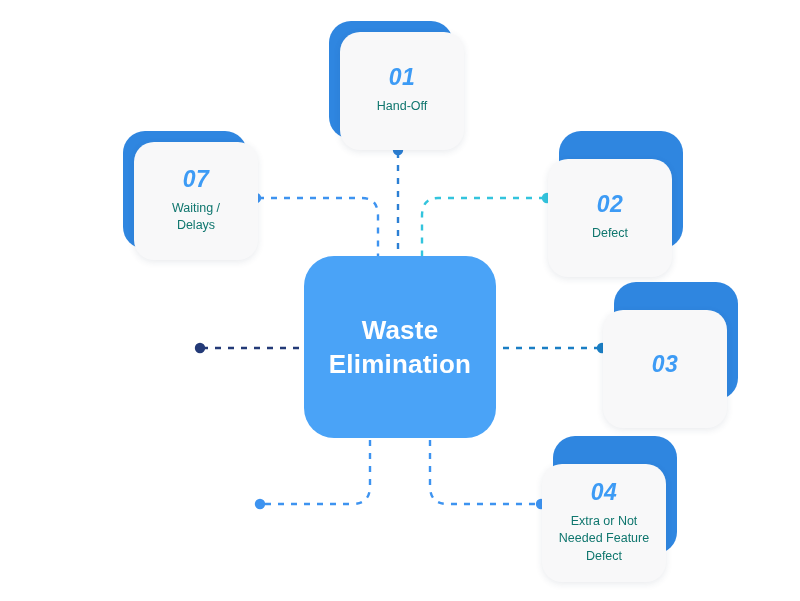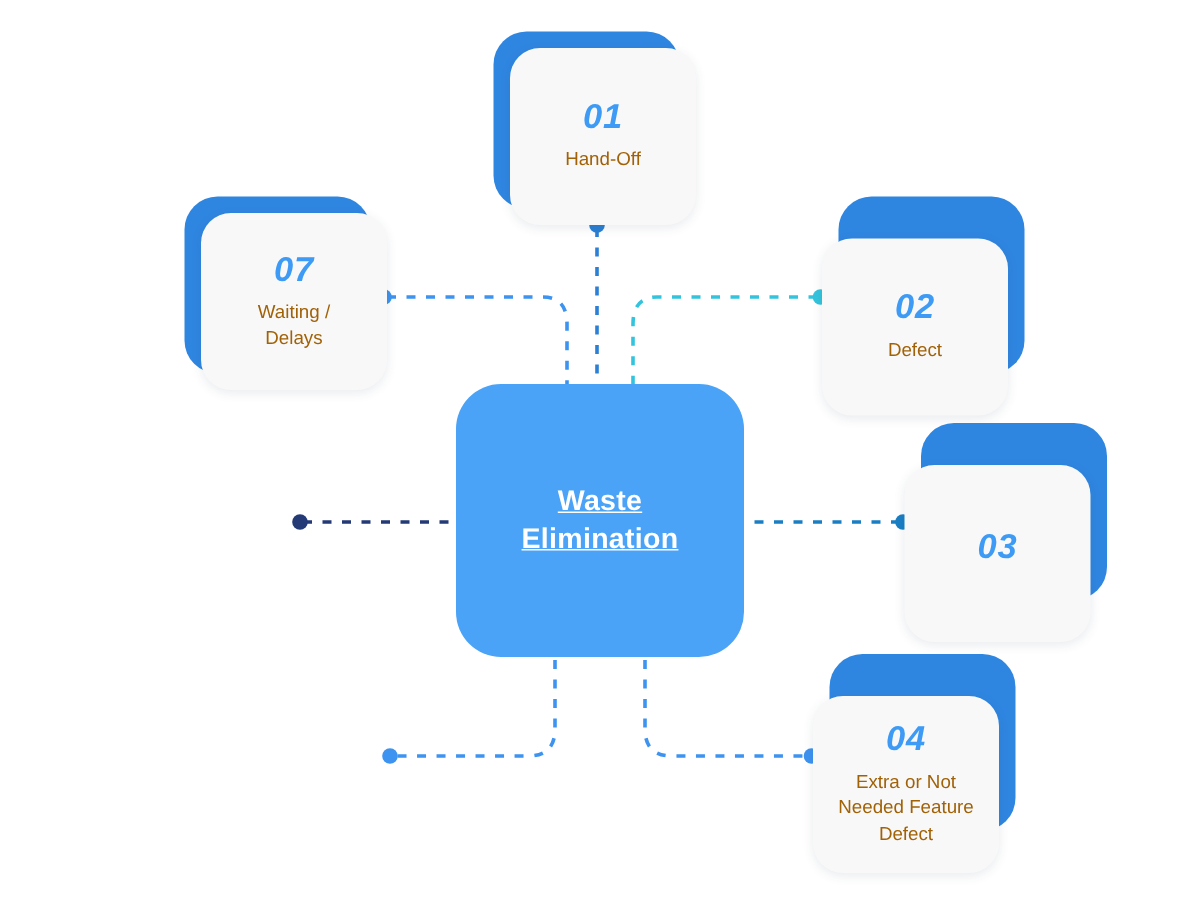--- a/index.html
+++ b/index.html
@@ -58,21 +58,21 @@
     font-weight: bold;
     font-size: 23px;
     color: #3d9bf5;
     letter-spacing: 0.5px;
     line-height: 1;
     margin-bottom: 9px;
   }
   .node .label {
     font-size: 12.5px;
     line-height: 1.38;
-    color: #a16207;
+    color: #0f766e;
     text-align: center;
     white-space: pre-line;
   }
   
   .off-ul .back { left: -11px; top: -11px; }
   .off-ul .face { left: 0; top: 0; }
   .off-ur .back { left: 11px; top: -11px; }
   .off-ur .face { left: 0; top: 17px; }
 
   
@@ -83,27 +83,26 @@
     width: 192px;
     height: 182px;
     border-radius: 30px;
     background: #4aa3f7;
     display: flex;
     align-items: center;
     justify-content: center;
   }
   #hub .hub-text {
     color: #ffffff;
-    font-size: 19px;
+    font-size: 26px;
     font-weight: bold;
     line-height: 1.32;
     text-align: center;
     white-space: pre-line;
     letter-spacing: 0.2px;
-    text-decoration: underline;
   }
 </style>
 </head>
 <body>
 
 <div id="canvas">
 
   <svg id="connector-layer" viewBox="0 0 800 601" width="800" height="601" xmlns="http://www.w3.org/2000/svg">
 
     <path d="M 398 152 L 398 256" fill="none" stroke="#2b7fd4" stroke-width="2.4" stroke-dasharray="6 7" stroke-linecap="butt"></path>

